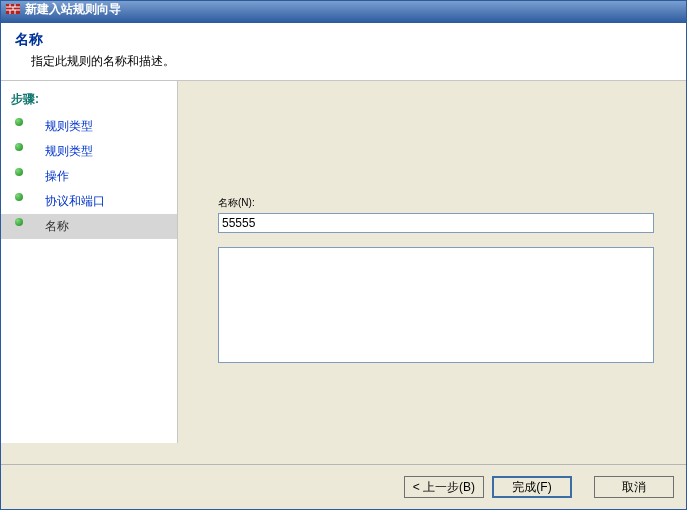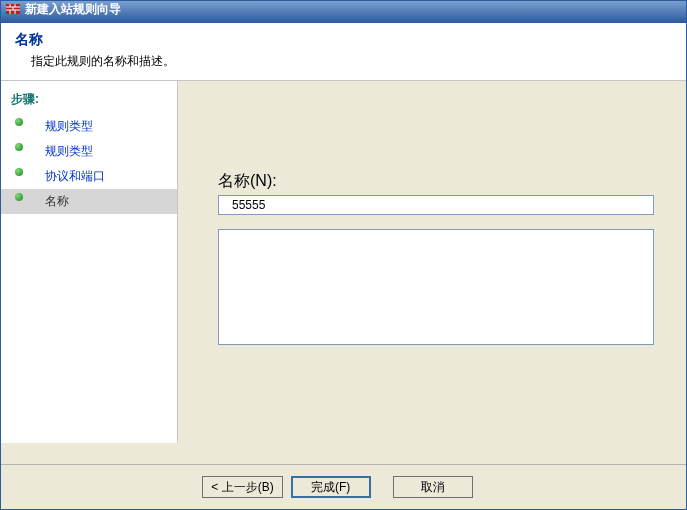--- a/index.html
+++ b/index.html
@@ -78,29 +78,30 @@
       background: radial-gradient(circle at 30% 30%, #7fd97f, #1a8a1a);
       flex-shrink: 0;
     }
     .content-panel {
       flex: 1;
       background: #ece9d8;
       padding: 90px 16px 0 40px;
       position: relative;
     }
     .field-label {
-      font-size: 16px;
+      font-size: 10px;
       margin-bottom: 3px;
       display: block;
+      margin-top: 25px;
     }
     .text-input {
       width: 436px;
       height: 20px;
       font-size: 12px;
-      padding: 1px 13px;
+      padding: 1px 3px;
       border: 1px solid #7f9db9;
       background: #fff;
       font-family: inherit;
     }
     .textarea-input {
       width: 436px;
       height: 116px;
       font-size: 12px;
       padding: 2px 3px;
       border: 1px solid #7f9db9;
@@ -111,21 +112,21 @@
     }
     .desc-block {
       margin-top: 14px;
     }
     .button-bar {
       position: absolute;
       bottom: 0; left: 0; right: 0;
       height: 45px;
       border-top: 1px solid #b5b5b5;
       display: flex;
-      justify-content: center;
+      justify-content: flex-end;
       align-items: center;
       gap: 8px;
       padding-right: 12px;
       background: #ece9d8;
     }
     .btn {
       min-width: 80px;
       height: 22px;
       font-size: 12px;
       font-family: inherit;
@@ -181,20 +182,24 @@
       <div class="step-item">
         <span class="step-bullet"></span>
         <span>规则类型</span>
       </div>
       <div class="step-item">
         <span class="step-bullet"></span>
         <span>规则类型</span>
       </div>
       <div class="step-item">
         <span class="step-bullet"></span>
+        <span>操作</span>
+      </div>
+      <div class="step-item">
+        <span class="step-bullet"></span>
         <span>协议和端口</span>
       </div>
       <div class="step-item active">
         <span class="step-bullet"></span>
         <span>名称</span>
       </div>
     </div>
 
     <div class="content-panel">
       <div>

